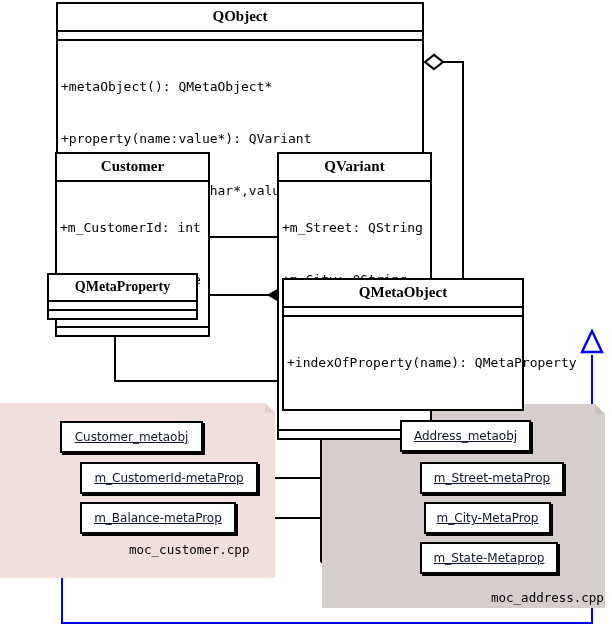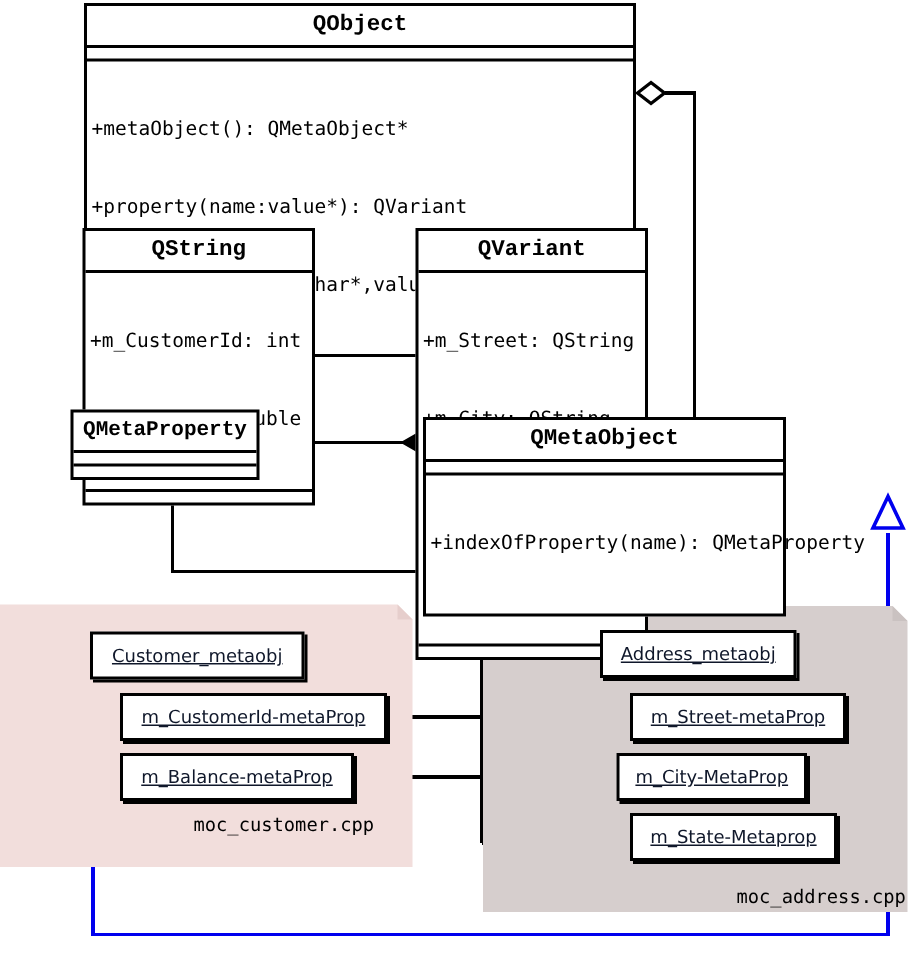--- a/index.html
+++ b/index.html
@@ -24,21 +24,21 @@
   }
   
   .uml-class {
     position: absolute;
     border: 2px solid #000;
     background: #ffffff;
     box-sizing: border-box;
     z-index: 5;
   }
   .uml-title {
-    font-family: Liberation Mono, monospace;
+    font-family: Liberation Serif, serif;
     font-weight: bold;
     font-size: 15px;
     text-align: center;
     padding: 4px 2px 5px 2px;
     border-bottom: 2px solid #000;
     line-height: 1.15;
     color: #000;
   }
   .uml-compart {
     border-bottom: 2px solid #000;
@@ -131,40 +131,40 @@
     <div class="uml-title">QObject</div>
     <div class="uml-compart empty"></div>
     <div class="uml-compart">
       <div class="uml-row">+metaObject(): QMetaObject*</div>
       <div class="uml-row">+property(name:value*): QVariant</div>
       <div class="uml-row">+setProperty(name:char*,value:QVariant): bool</div>
     </div>
   </div>
 
   <div class="uml-class" style="left:55px; top:152px; width:155px;">
-    <div class="uml-title">QString</div>
+    <div class="uml-title">Customer</div>
     <div class="uml-compart">
       <div class="uml-row">+m_CustomerId: int</div>
       <div class="uml-row">+m_Balance: double</div>
     </div>
     <div class="uml-compart empty"></div>
   </div>
 
   <div class="uml-class" style="left:277px; top:152px; width:155px;">
     <div class="uml-title">QVariant</div>
     <div class="uml-compart">
       <div class="uml-row">+m_Street: QString</div>
       <div class="uml-row">+m_City: QString</div>
       <div class="uml-row">+m_State: QString</div>
       <div class="uml-row">+m_Zip: QString</div>
     </div>
     <div class="uml-compart empty"></div>
   </div>
 
-  <div class="uml-class" style="left:47px; top:273px; width:126px;">
+  <div class="uml-class" style="left:47px; top:273px; width:151px;">
     <div class="uml-title" style="font-size:14px;">QMetaProperty</div>
     <div class="uml-compart empty"></div>
     <div class="uml-compart empty"></div>
   </div>
 
   <div class="uml-class" style="left:282px; top:278px; width:242px;">
     <div class="uml-title">QMetaObject</div>
     <div class="uml-compart empty"></div>
     <div class="uml-compart">
       <div class="uml-row">+indexOfProperty(name): QMetaProperty</div>
@@ -184,21 +184,21 @@
   </div>
 
   <div class="inst" style="left:400px; top:420px; width:131px; height:32px;">
     <span>Address_metaobj</span>
   </div>
 
   <div class="inst" style="left:420px; top:462px; width:144px; height:32px;">
     <span>m_Street-metaProp</span>
   </div>
 
-  <div class="inst" style="left:411px; top:502px; width:127px; height:32px;">
+  <div class="inst" style="left:424px; top:502px; width:127px; height:32px;">
     <span>m_City-MetaProp</span>
   </div>
 
   <div class="inst" style="left:420px; top:542px; width:138px; height:32px;">
     <span>m_State-Metaprop</span>
   </div>
 
   <div class="pkg-label" style="left:129px; top:542px;">moc_customer.cpp</div>
   <div class="pkg-label" style="left:473px; top:590px;margin-left:18px;">moc_address.cpp</div>
 

